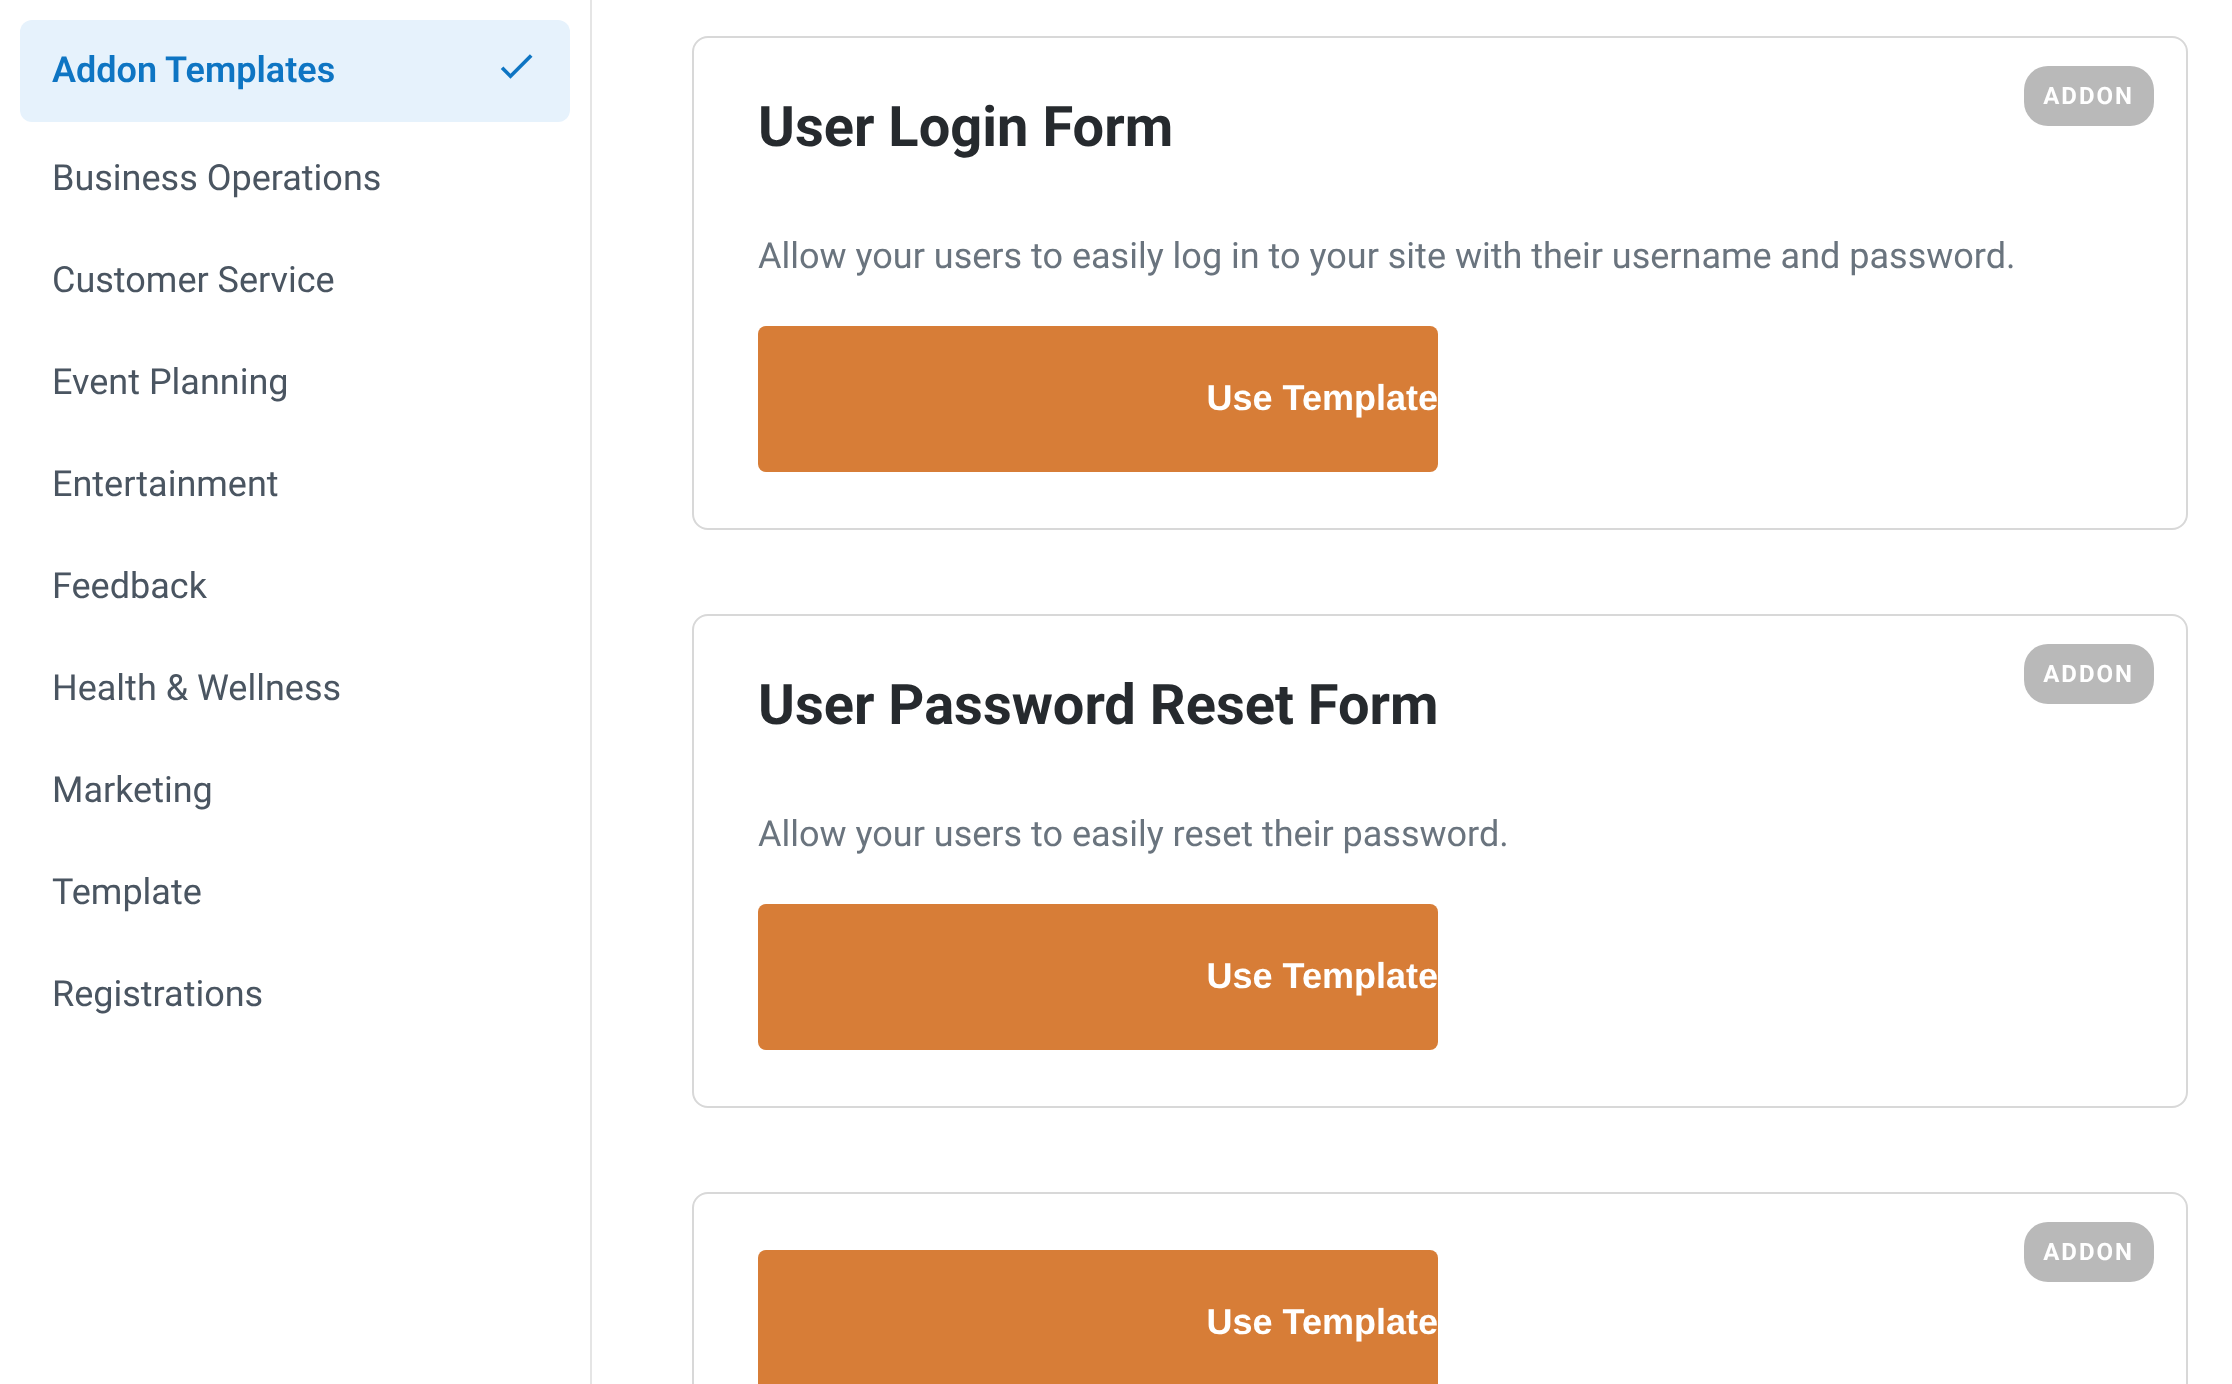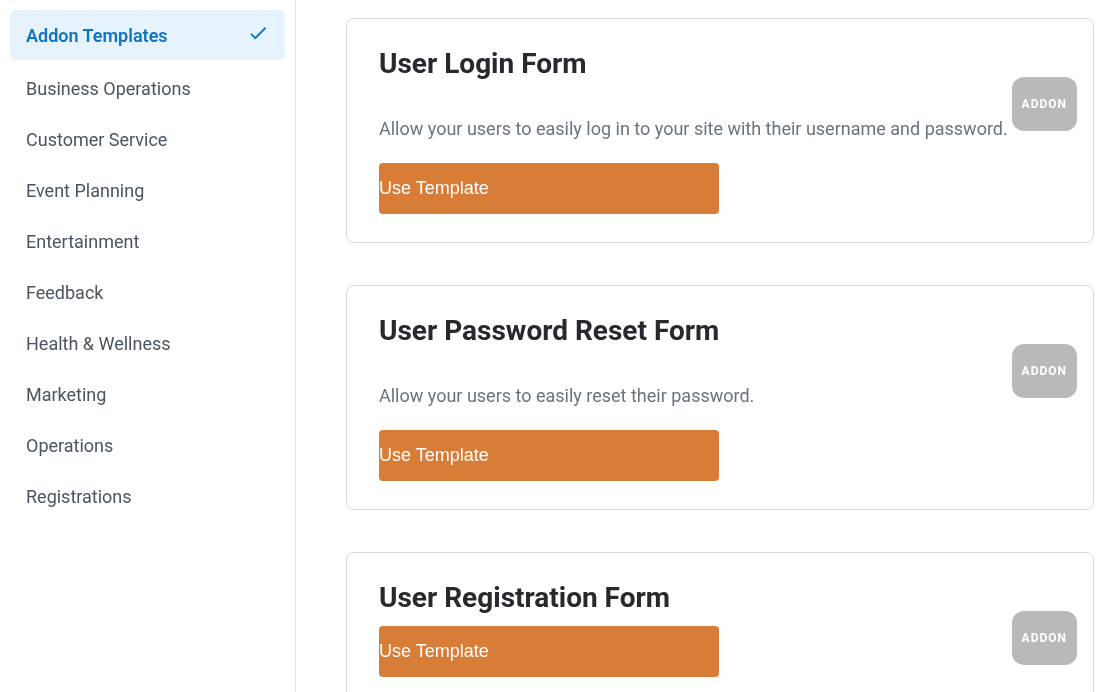--- a/index.html
+++ b/index.html
@@ -67,39 +67,38 @@
       color: #6a747e;
       line-height: 1.4;
       margin-bottom: 22px;
       margin-top: 36px;
     }
     .use-template-btn {
       background: #d77d37;
       color: #ffffff;
       border: none;
       font-size: 18px;
-      font-weight: 400;
-      padding: 15px 0;
+      font-weight: 700;
+      padding: 26px 0;
       width: 340px;
       border-radius: 4px;
       cursor: pointer;
-      text-align: left;
+      text-align: right;
     }
     .addon-badge {
       position: absolute;
       top: 14px;
       right: 16px;
       background: #b9b9b9;
       color: #ffffff;
       font-size: 12px;
       font-weight: 700;
       letter-spacing: 1px;
-      padding: 20px 10px;
+      padding: 8px 10px;
       border-radius: 12px;
-      margin-top: 44px;
     }
   </style>
 </head>
 <body>
 
 <div class="sidebar">
   <div class="sidebar-item active">
     <span>Addon Templates</span>
     <span class="icon">
       <svg class="check-icon" viewBox="0 0 24 24">
@@ -122,21 +121,21 @@
   <div class="sidebar-item">
     <span>Feedback</span>
   </div>
   <div class="sidebar-item">
     <span>Health &amp; Wellness</span>
   </div>
   <div class="sidebar-item">
     <span>Marketing</span>
   </div>
   <div class="sidebar-item">
-    <span>Operations</span>
+    <span>Template</span>
   </div>
   <div class="sidebar-item">
     <span>Registrations</span>
   </div>
 </div>
 
 <div class="main">
 
   <div class="template-card">
     <span class="addon-badge">ADDON</span>
@@ -147,17 +146,16 @@
 
   <div class="template-card">
     <span class="addon-badge">ADDON</span>
     <h2 class="template-title">User Password Reset Form</h2>
     <p class="template-desc">Allow your users to easily reset their password.</p>
     <button class="use-template-btn">Use Template</button>
   </div>
 
   <div class="template-card">
     <span class="addon-badge">ADDON</span>
-    <h2 class="template-title">User Registration Form</h2>
     <button class="use-template-btn">Use Template</button>
   </div>
 
 </div>
 
 </body></html>

